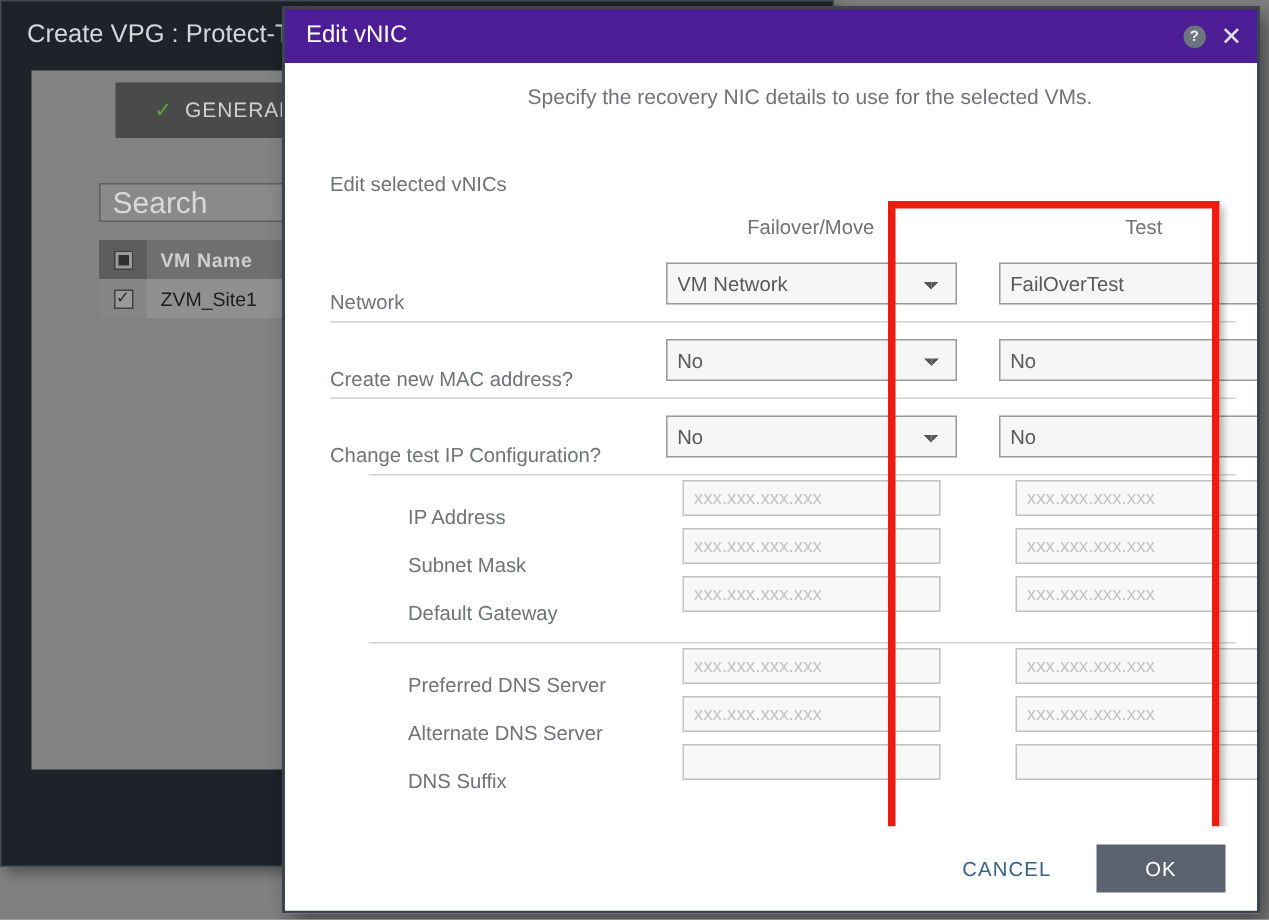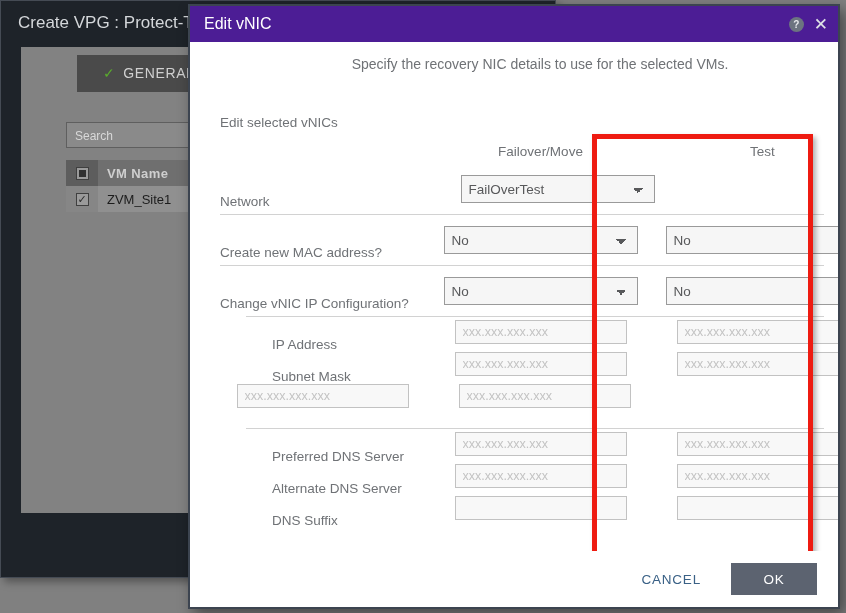--- a/index.html
+++ b/index.html
@@ -64,21 +64,21 @@
   .bg-tab .chk { color: #5aac2c; font-size: 14px; }
 
   #bg-search {
     position: absolute;
     left: 45px; top: 75px;
     width: 230px;
     height: 26px;
     border: 1px solid #5f5f5f;
     background: #8a8a8a;
     color: #d8d8d8;
-    font-size: 12px;
+    font-size: 20px;
     line-height: 26px;
     padding-left: 8px;
     box-sizing: border-box;
     white-space: nowrap;
     overflow: hidden;
   }
   #bg-table {
     position: absolute;
     left: 45px; top: 113px;
     width: 230px;
@@ -370,20 +370,25 @@
 
       <div class="col-head-row">
         <div class="col-label"></div>
         <div class="col-field">Failover/Move</div>
         <div class="col-gap"></div>
         <div class="col-field">Test</div>
       </div>
 
       <div class="frow">
         <div class="col-label">Network</div>
+        <div class="col-field">
+          <select class="ddl">
+            <option>VM Network</option>
+          </select>
+        </div>
         <div class="col-gap"></div>
         <div class="col-field">
           <select class="ddl">
             <option>FailOverTest</option>
           </select>
         </div>
       </div>
 
       <div class="frow sep">
         <div class="col-label">Create new MAC address?</div>
@@ -394,21 +399,21 @@
         </div>
         <div class="col-gap"></div>
         <div class="col-field">
           <select class="ddl">
             <option>No</option>
           </select>
         </div>
       </div>
 
       <div class="frow sep">
-        <div class="col-label">Change vNIC IP Configuration?</div>
+        <div class="col-label">Change test IP Configuration?</div>
         <div class="col-field">
           <select class="ddl">
             <option>No</option>
           </select>
         </div>
         <div class="col-gap"></div>
         <div class="col-field">
           <select class="ddl">
             <option>No</option>
           </select>
@@ -431,20 +436,21 @@
         <div class="col-field">
           <input class="txt" placeholder="xxx.xxx.xxx.xxx" style="">
         </div>
         <div class="col-gap"></div>
         <div class="col-field">
           <input class="txt" placeholder="xxx.xxx.xxx.xxx" style="">
         </div>
       </div>
 
       <div class="frow tight indent">
+        <div class="col-label">Default Gateway</div>
         <div class="col-field">
           <input class="txt" placeholder="xxx.xxx.xxx.xxx" style="">
         </div>
         <div class="col-gap"></div>
         <div class="col-field">
           <input class="txt" placeholder="xxx.xxx.xxx.xxx" style="">
         </div>
       </div>
 
       <div class="frow tight sep-indent indent" style="margin-top:16px">

